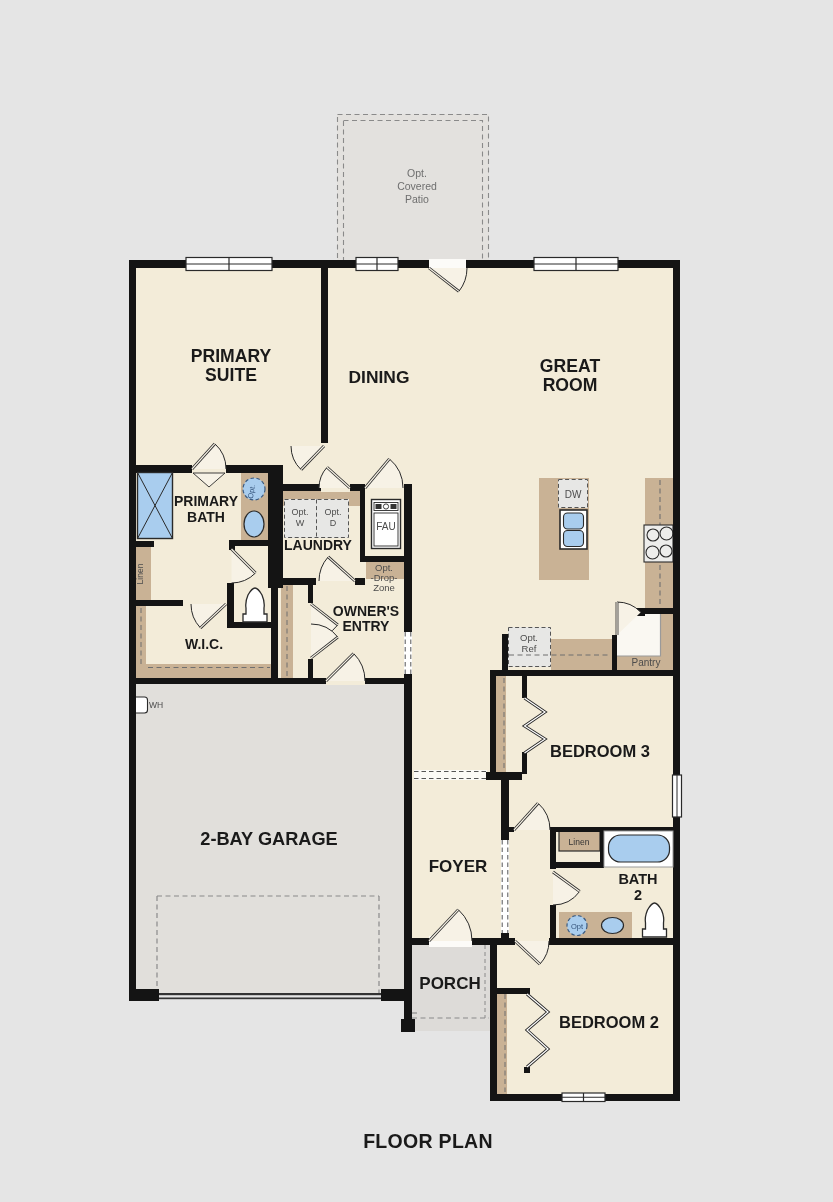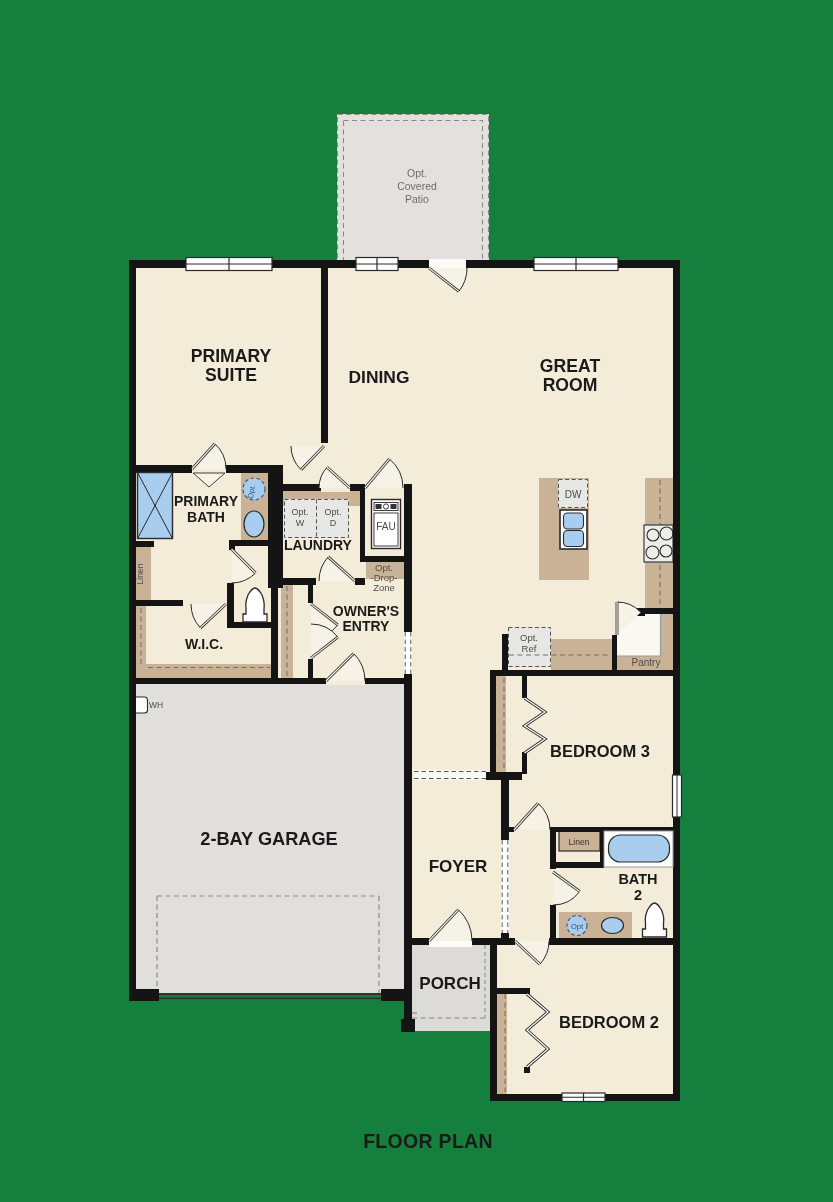--- a/index.html
+++ b/index.html
@@ -1,16 +1,16 @@
 <!DOCTYPE html>
 <html><head>
 <meta charset="utf-8">
 <style>
 html,body{margin:0;padding:0;background:#ffffff;}
-.page{width:833px;height:1202px;position:relative;overflow:hidden;background:#15803d;}
+.page{width:833px;height:1202px;position:relative;overflow:hidden;background:#e5e5e5;}
 svg{display:block;}
 text{}
 </style>
 </head>
 <body>
 <div class="page">
 <svg width="833" height="1202" viewBox="0 0 833 1202">
 
 <rect x="337" y="114" width="152" height="147" fill="#e3e1de"></rect>
 <rect x="337.5" y="114.5" width="151" height="146" fill="none" stroke="#8a8a8a" stroke-width="1.1" stroke-dasharray="5,3.5"></rect>

